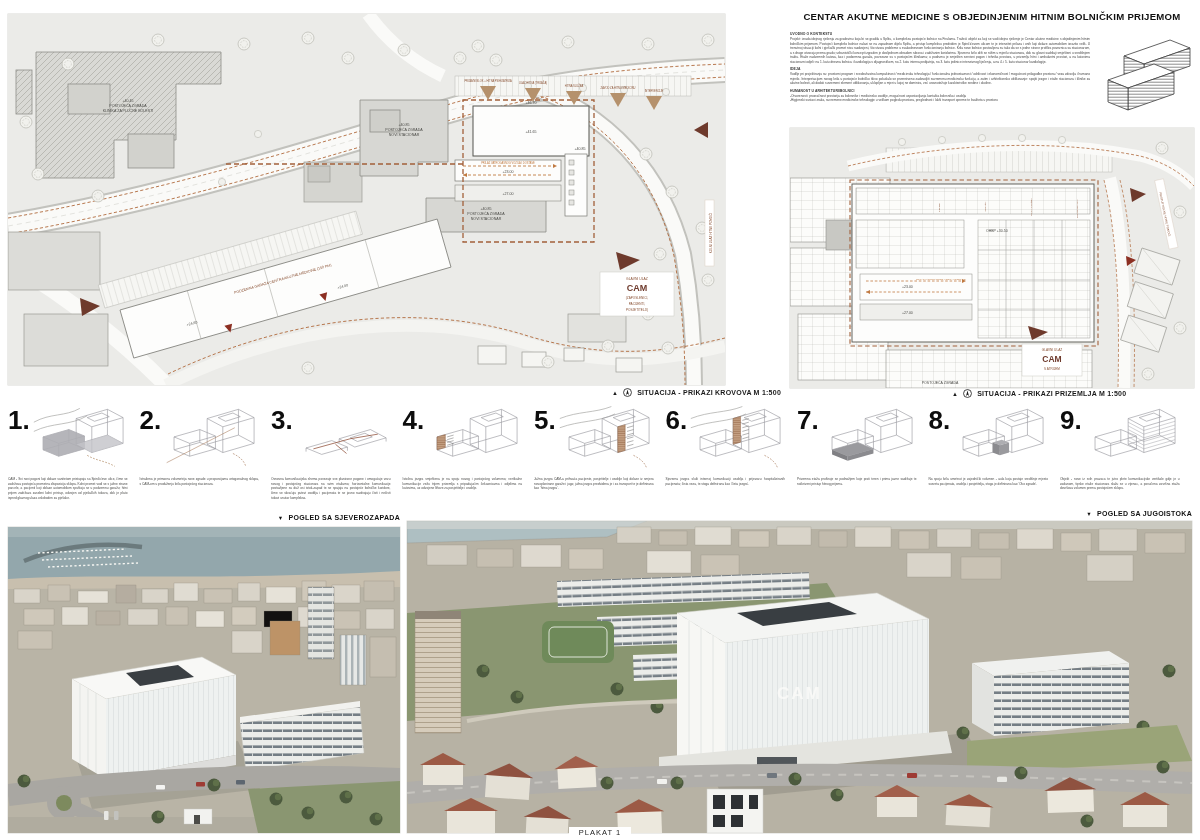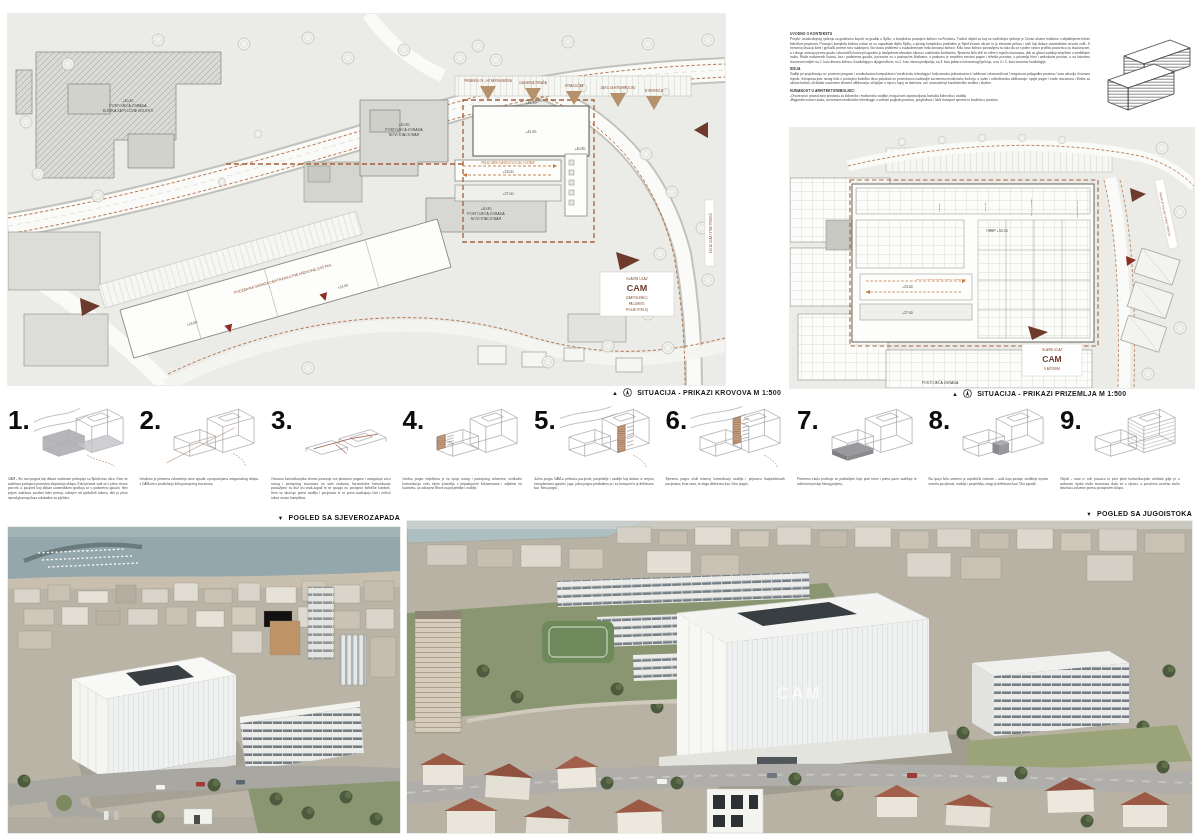--- a/index.html
+++ b/index.html
@@ -287,20 +287,21 @@
 
   <div class="abs plan-cap cap-left">
     <span class="tri">▲</span>
     <svg width="9" height="9" viewBox="0 0 10 10">
       <circle cx="5" cy="5" r="4.4" fill="none" stroke="#1a1a1a" stroke-width="0.9"></circle>
       <path d="M5,1.6 L6.6,7.8 L5,6.4 L3.4,7.8 Z" fill="#1a1a1a"></path>
     </svg>
     <span>SITUACIJA - PRIKAZI KROVOVA M 1:500</span>
   </div>
 
+  <div class="abs board-title">CENTAR AKUTNE MEDICINE S OBJEDINJENIM HITNIM BOLNIČKIM PRIJEMOM</div>
   <div class="abs intro">
     <h4>UVODNO O KONTEKSTU</h4>
     <p>Projekt: izrada idejnog rješenja za građevinu koja bi se gradila u Splitu, u kompleksu postojeće bolnice na Firulama. Tražeći objekt za koji se vodi idejno rješenje je Centar akutne medicine s objedinjenim hitnim bolničkim prijemom. Postojeći kompleks bolnice nalazi se na zapadnom dijelu Splita, a pristup kompleksu predviđen je Spinčićevom ulicom te je intenzitet prilaza i onih koji dolaze automobilom izrazito velik. U trenutnoj situaciji kolni i pješački promet nisu razdvojeni, što stvara probleme u svakodnevnom funkcioniranju bolnice. Krila nove bolnice postavljena su tako da se s jedne strane profilira poveznica sa stacionarom, a s druge otvaraju prema gradu; urbanistički koncept izgrađen je dosljednom obradom rubova i zadržanim koridorima. Sjeverno krilo drži se nižim u mjerilu stacionara, dok su glavni sadržaji smješteni u središnjem traktu. Etaže nadzemnih katova, kao i podzemna garaža, povezane su s postojećim klinikama; u podrumu je smješten servisni pogon i tehnika prostora, u prizemlju hitni i ambulantni prostori, a na katovima stacionarni odjeli: na 1. katu dnevna bolnica i kardiologija s dijagnostikom, na 2. katu interna pedijatrija, na 3. katu jedinice intenzivnog liječenja, a na 4. i 5. katu stacionar kardiologije.</p>
     <h4>IDEJA</h4>
     <p>Vodilje pri projektiranju su: prostorni program i sveobuhvatna kompaktnost / medicinska tehnologija / funkcionalna jednostavnost / održivost i ekonomičnost / mogućnost prilagodbe prostora / veza zdravlja i humano mjerilo. Interpretacijom novog krila u postojeće bolničko tkivo pokušalo se prvenstveno zadovoljiti suvremenu medicinsku funkciju, a zatim i arhitektonsko oblikovanje: spojiti jezgre i etaže stacionara i klinike za akutne bolesti, ali dodati suvremeni element oblikovanja, uklopljen u mjeri u kojoj ne dominira, već uravnotežuje karakteristike sredine i okoline.</p>
     <h4>HUMANOST U ARHITEKTURI/BOLNICI</h4>
     <p>-Otvorenost i prozračnost prostorija za bolesnike i medicinsko osoblje, mogućnost uspostavljanja kontakta bolesnika i osoblja
 -Higijenski sustavi zraka, suvremene medicinske tehnologije u velikom pogledu prostora, preglednost i lakši transport opreme te kvaliteta u prostoru</p>
   </div>
 
@@ -823,14 +824,17 @@
       <use href="#sym-treeD" x="756" y="246"></use>
       <g>
         <rect x="250" y="258" width="10" height="5" rx="1" fill="#f2f2ef"></rect>
         <rect x="360" y="252" width="10" height="5" rx="1" fill="#70777e"></rect>
         <rect x="500" y="252" width="10" height="5" rx="1" fill="#9e3b34"></rect>
         <rect x="590" y="256" width="10" height="5" rx="1" fill="#e8e8e4"></rect>
       </g>
     </g>
   </svg>
 
+  <div class="abs plakat">
+    <span>PLAKAT 1</span>
+  </div>
 
 </div>
 
 </body></html>

